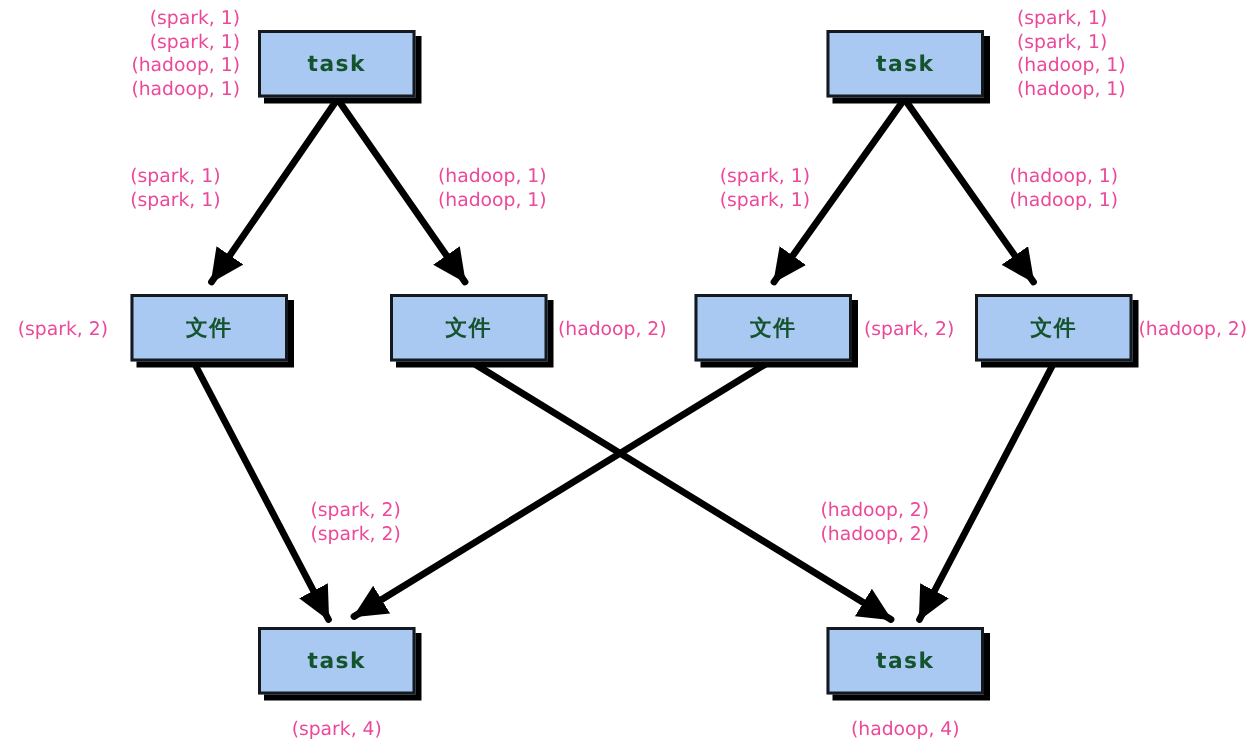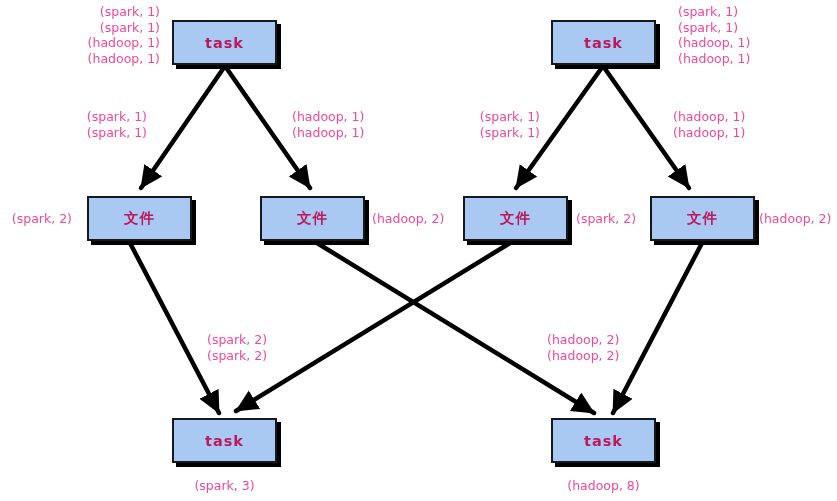--- a/index.html
+++ b/index.html
@@ -27,21 +27,21 @@
     height: 45px;
     box-sizing: border-box;
     background: #a9c9f2;
     border: 2px solid #15181d;
     box-shadow: 4px 4px 0 0 #000000;
     display: flex;
     align-items: center;
     justify-content: center;
     font-size: 14.5px;
     font-weight: bold;
-    color: #be185d;
+    color: #14532d;
     letter-spacing: 1px;
     z-index: 2;
   }
   .anno {
     position: absolute;
     font-size: 12.5px;
     line-height: 15.5px;
     color: #ec4899;
     white-space: pre;
     z-index: 3;
@@ -128,16 +128,16 @@
   <div class="anno align-right pos-f1-label">(spark, 2)</div>
   <div class="anno pos-f2-label">(hadoop, 2)</div>
   <div class="anno pos-f3-label">(spark, 2)</div>
   <div class="anno pos-f4-label">(hadoop, 2)</div>
 
   <div class="anno pos-edge-bl">(spark, 2)
 (spark, 2)</div>
   <div class="anno pos-edge-br">(hadoop, 2)
 (hadoop, 2)</div>
 
-  <div class="anno align-center pos-bl-out">(spark, 3)</div>
-  <div class="anno align-center pos-br-out">(hadoop, 8)</div>
+  <div class="anno align-center pos-bl-out">(spark, 4)</div>
+  <div class="anno align-center pos-br-out">(hadoop, 4)</div>
 
 </div>
 
 </body></html>

